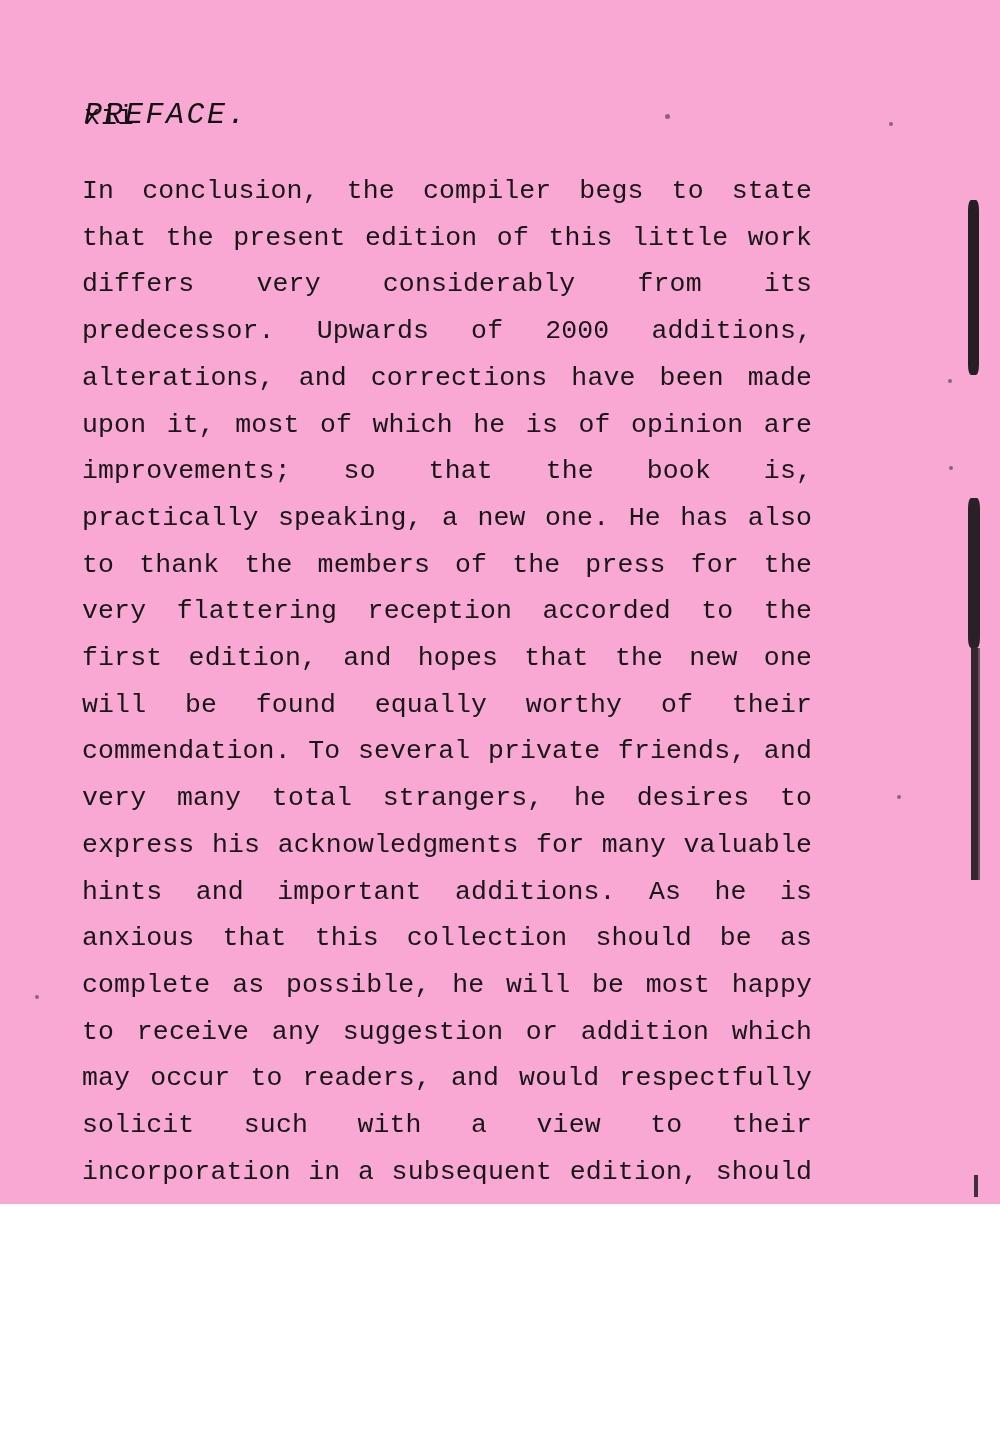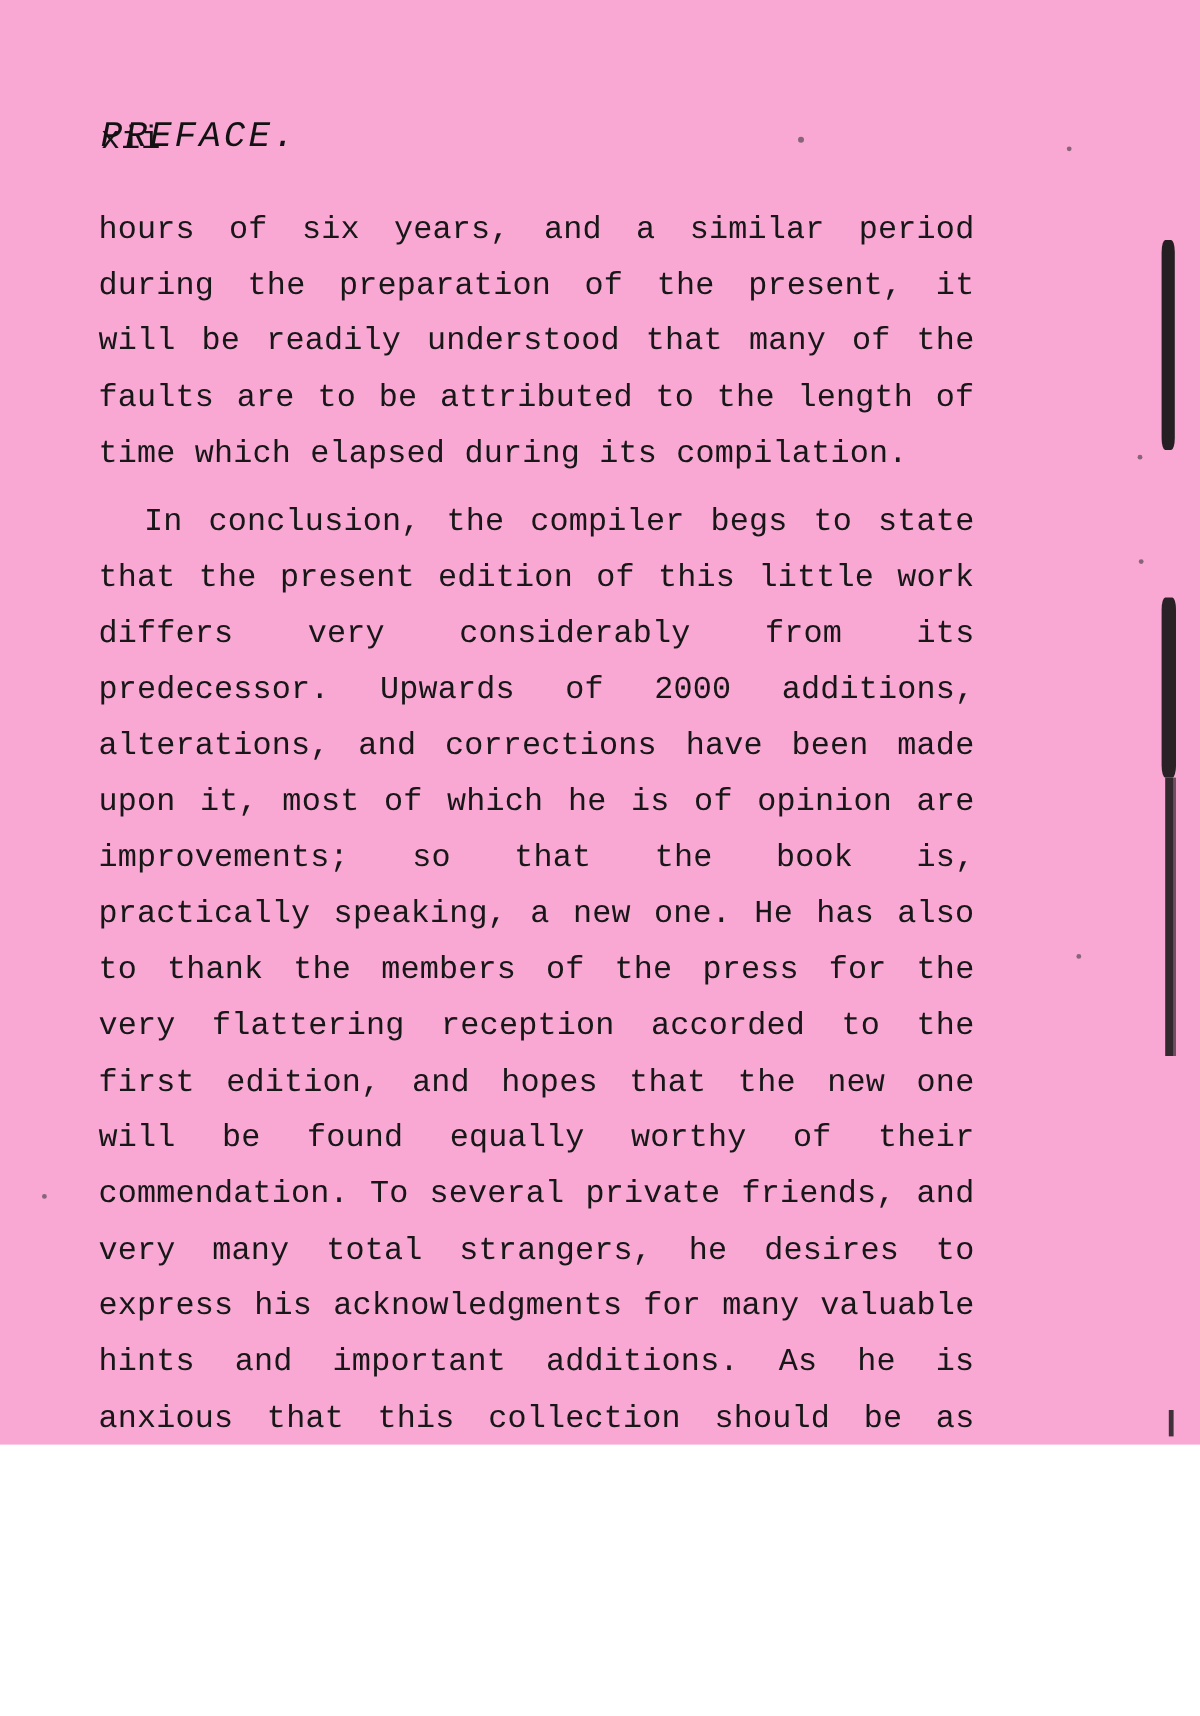--- a/index.html
+++ b/index.html
@@ -139,21 +139,20 @@
 <body>
 
 <div class="page">
 
   <div class="header">
     <div class="folio">xii</div>
     <div class="running-title">PREFACE.</div>
   </div>
 
   <div class="body-block">
-    <p class="para">hours of six years, and a similar period during the preparation of the present, it will be readily understood that many of the faults are to be attributed to the length of time which elapsed during its compilation.</p>
     <p class="para">In conclusion, the compiler begs to state that the present edition of this little work differs very considerably from its predecessor.  Upwards of 2000 additions, alterations, and corrections have been made upon it, most of which he is of opinion are improvements; so that the book is, practically speaking, a new one.  He has also to thank the members of the press for the very flattering reception accorded to the first edition, and hopes that the new one will be found equally worthy of their commendation.   To several private friends, and very many total strangers, he desires to express his acknowledgments for many valuable hints and important additions.   As he is anxious that this collection should be as complete as possible, he will be most happy to receive any suggestion or addition which may occur to readers, and would respectfully solicit such with a view to their incorporation in a subsequent edition, should such be required.</p>
   </div>
 
   <div class="colophon">
     <span class="smallcaps">Edinburgh,</span>
     <span class="ital">December</span>
     <span>2389.</span>
   </div>
 
   <div class="artifact art1"></div>

